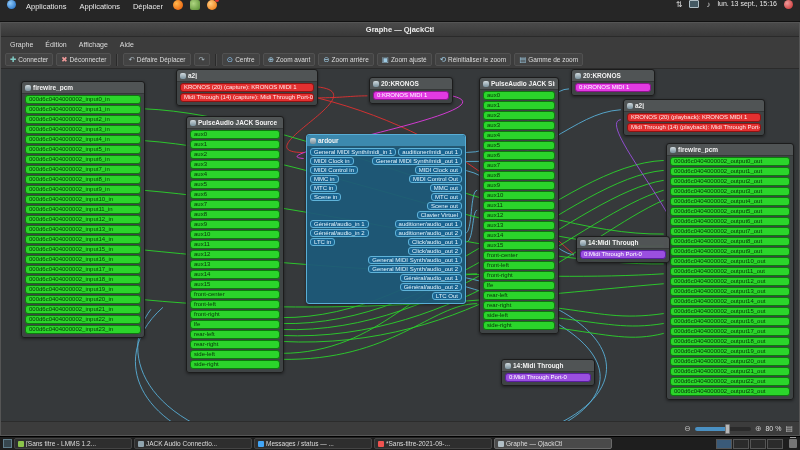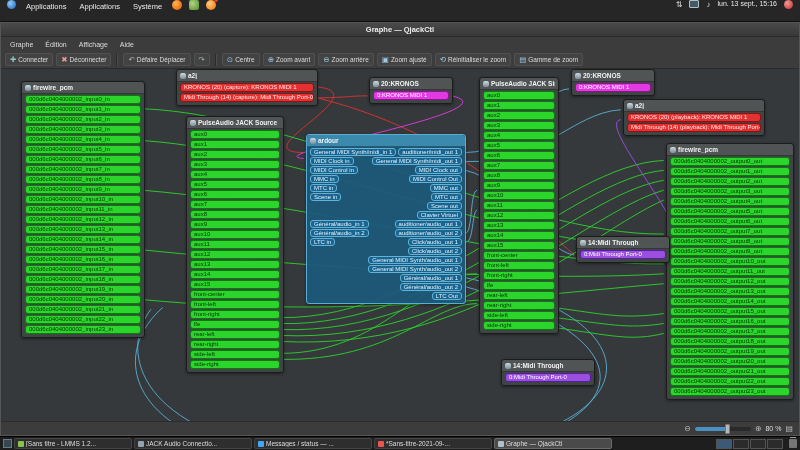--- a/index.html
+++ b/index.html
@@ -85,21 +85,21 @@
 </style>
 </head>
 <body>
 
 <div class="screen">
 
   <div class="panel">
     <span class="pmenu-icon"></span>
     <span class="pmenu">Applications</span>
     <span class="pmenu">Applications</span>
-    <span class="pmenu">Système</span>
+    <span class="pmenu">Déplacer</span>
     <span class="launcher l-firefox"></span>
     <span class="launcher l-lmms"></span>
     <span class="launcher l-audacity">
         <i class="badge"></i>
       </span>
     <div class="pspacer"></div>
     <span class="tray net">⇅</span>
     <span class="tray disp"></span>
     <span class="tray vol">♪</span>
     <span class="pclock">lun. 13 sept., 15:16</span>

